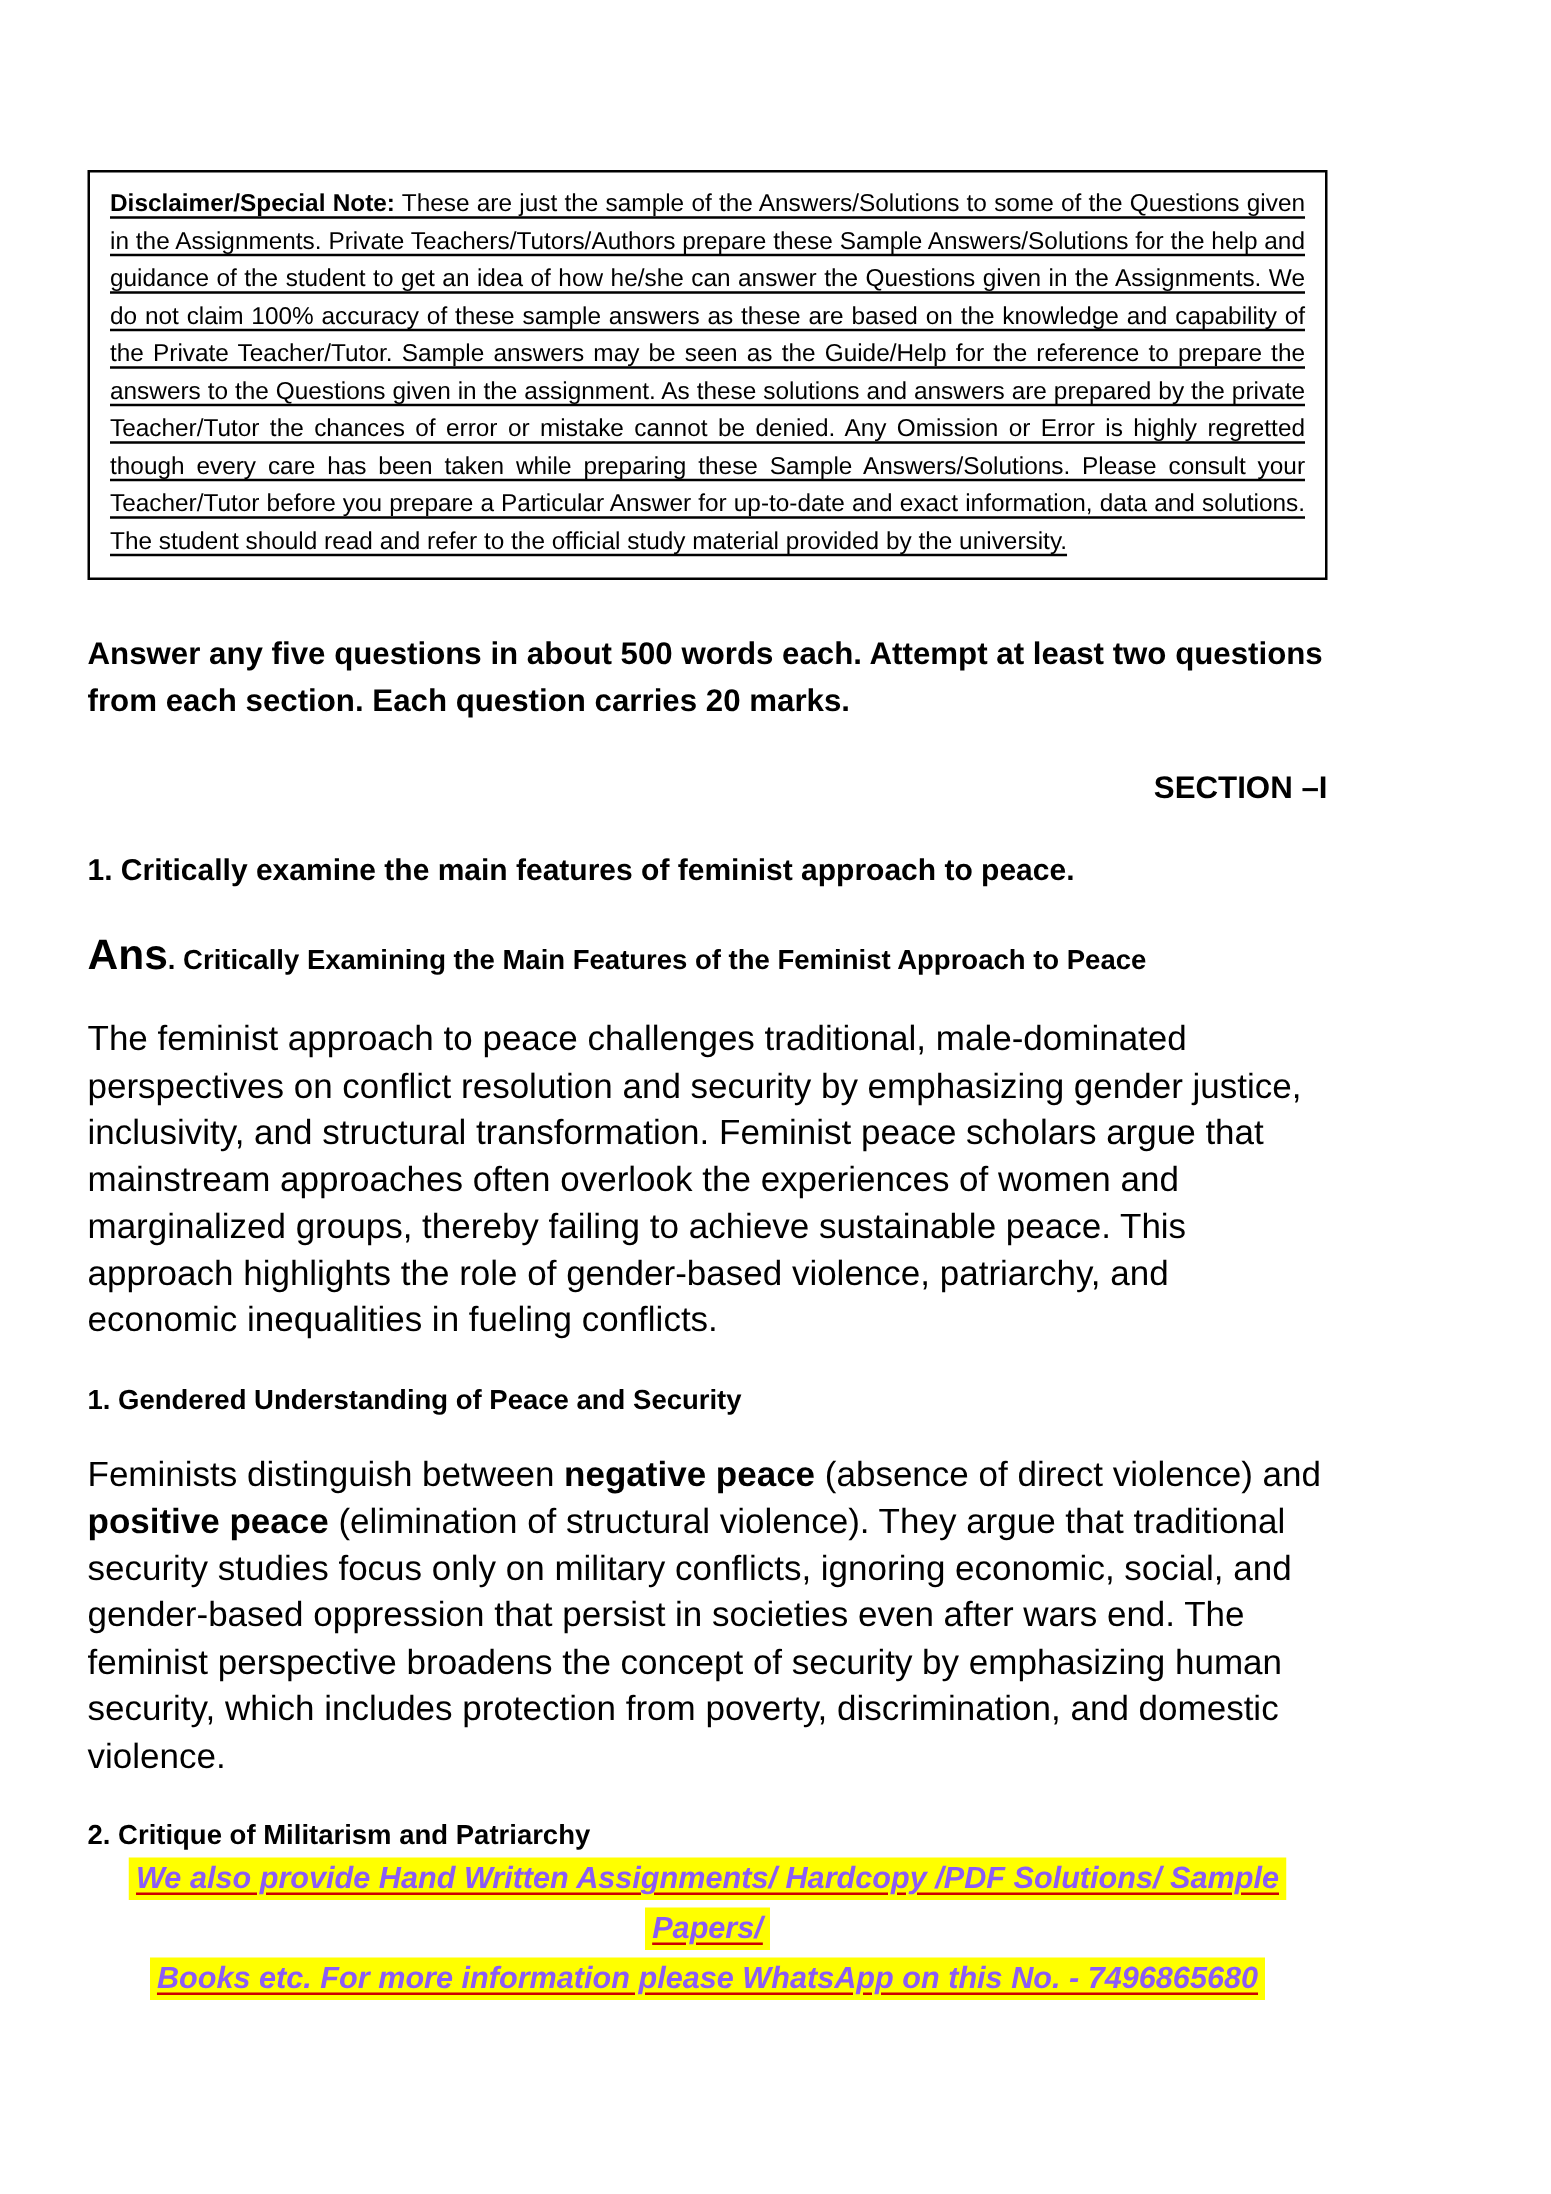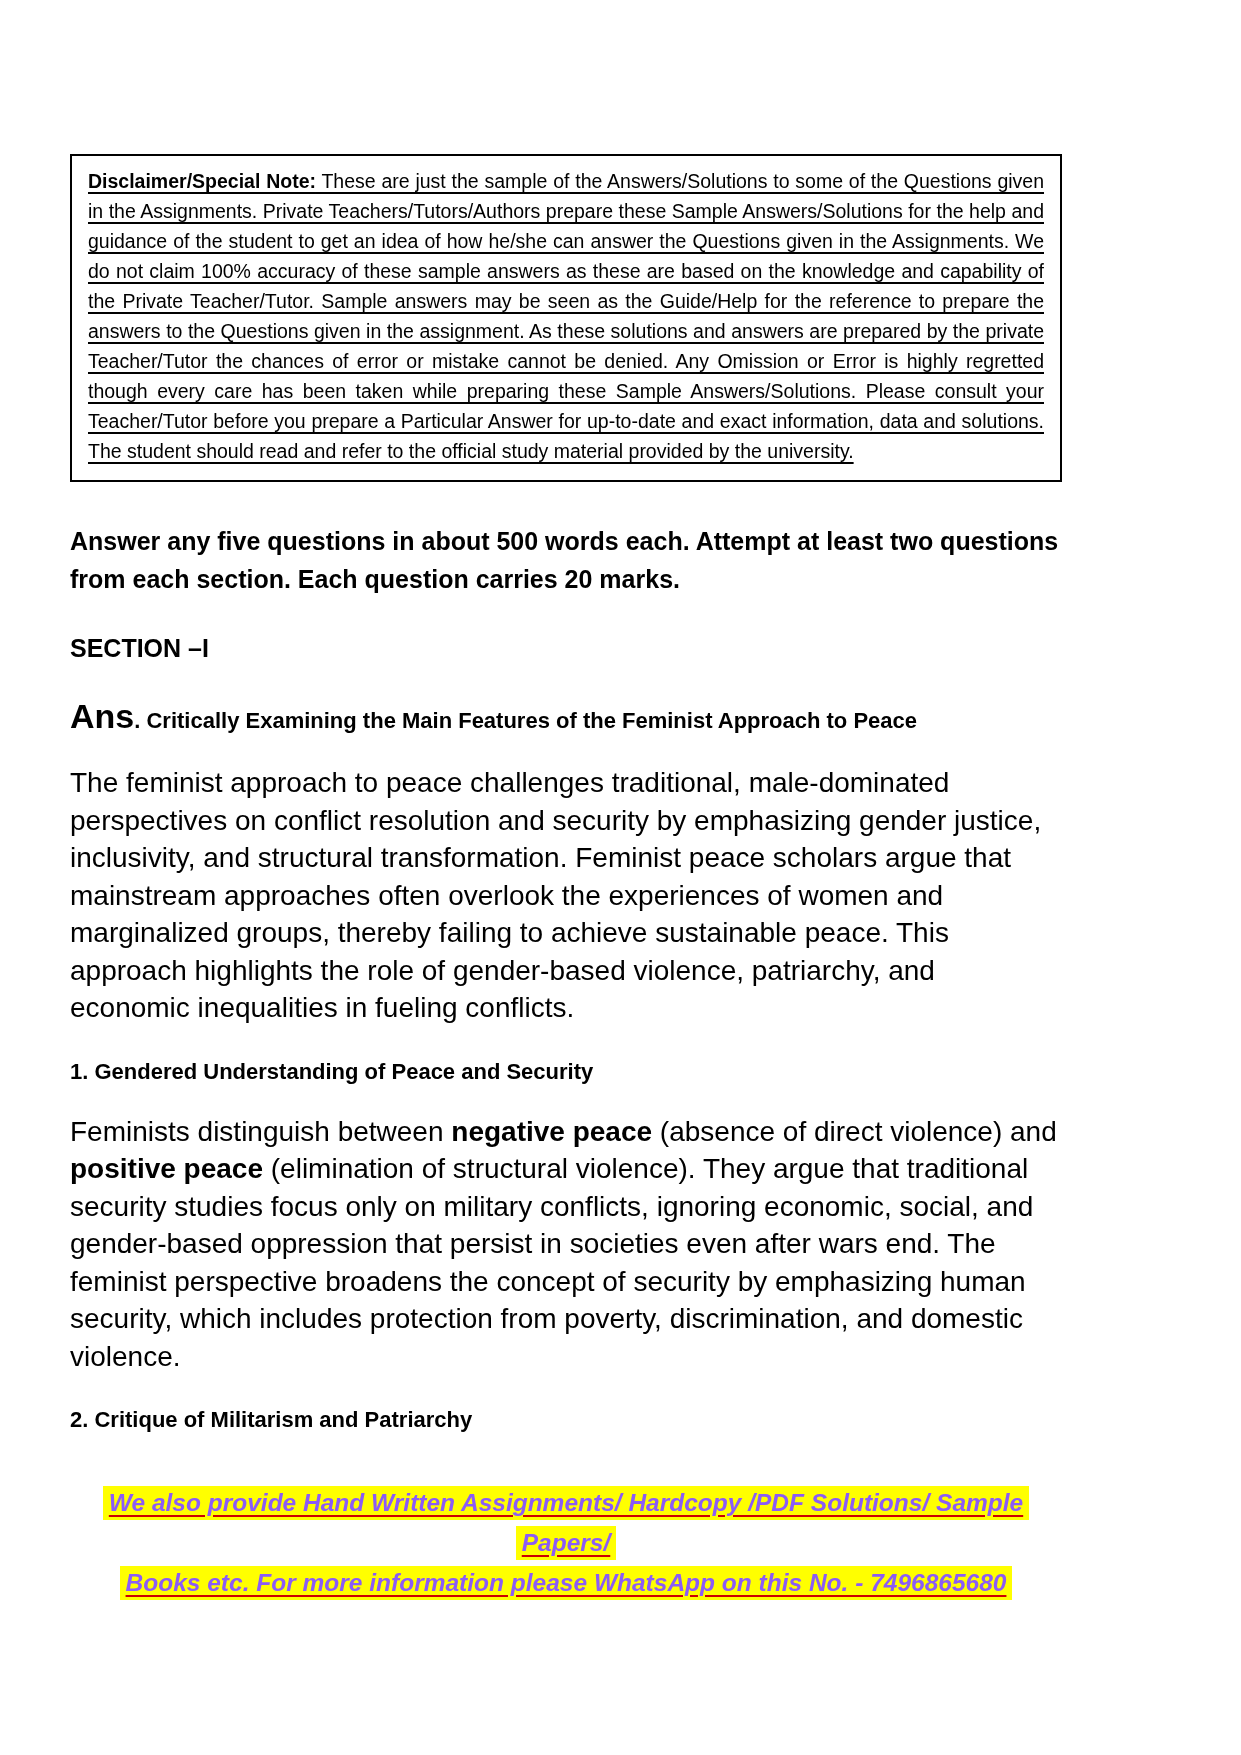--- a/index.html
+++ b/index.html
@@ -6,21 +6,21 @@
   body {
     width: 1241px; height: 1755px;
     background: #ffffff;
     color: #000000;
     font-family: "Liberation Sans", sans-serif;
     position: relative;
     overflow: hidden;
   }
   .content {
     position: absolute;
-    left: 70px; top: 154px;
+    left: 70px; top: 136px;
     width: 992px;
   }
   
   .disclaimer-box {
     border: 2px solid #000000;
     padding: 10px 16px 14px 16px;
     box-sizing: border-box;
   }
   .disclaimer-text {
     margin: 0;
@@ -40,21 +40,21 @@
     font-weight: bold;
     line-height: 38px;
     text-align: left;
   }
 
   
   .section-heading {
     margin: 36px 0 0 0;
     font-size: 25px;
     font-weight: bold;
-    text-align: left;
+    text-align: right;
   }
 
   
   .question-title {
     margin: 38px 0 0 0;
     font-size: 24px;
     font-weight: bold;
     text-align: left;
   }
 
@@ -113,20 +113,21 @@
 <div class="content">
 
   <div class="disclaimer-box">
     <p class="disclaimer-text"><b>Disclaimer/Special Note:</b><span> These are just the sample of the Answers/Solutions to some of the Questions given in the Assignments. Private Teachers/Tutors/Authors prepare these Sample Answers/Solutions for the help and guidance of the student to get an idea of how he/she can answer the Questions given in the Assignments. We do not claim 100% accuracy of these sample answers as these are based on the knowledge and capability of the Private Teacher/Tutor. Sample answers may be seen as the Guide/Help for the reference to prepare the answers to the Questions given in the assignment. As these solutions and answers are prepared by the private Teacher/Tutor the chances of error or mistake cannot be denied. Any Omission or Error is highly regretted though every care has been taken while preparing these Sample Answers/Solutions. Please consult your Teacher/Tutor before you prepare a Particular Answer for up-to-date and exact information, data and solutions. The student should read and refer to the official study material provided by the university.</span></p>
   </div>
 
   <p class="instructions">Answer any five questions in about 500 words each. Attempt at least two questions from each section. Each question carries 20 marks.</p>
 
   <h2 class="section-heading">SECTION –I</h2>
 
+  <h3 class="question-title">1. Critically examine the main features of feminist approach to peace.</h3>
 
   <h4 class="answer-heading"><span class="ans-label">Ans</span><span class="ans-rest">. Critically Examining the Main Features of the Feminist Approach to Peace</span></h4>
 
   <p class="body-paragraph">The feminist approach to peace challenges traditional, male-dominated perspectives on conflict resolution and security by emphasizing gender justice, inclusivity, and structural transformation. Feminist peace scholars argue that mainstream approaches often overlook the experiences of women and marginalized groups, thereby failing to achieve sustainable peace. This approach highlights the role of gender-based violence, patriarchy, and economic inequalities in fueling conflicts.</p>
 
   <h4 class="subsection-heading">1. Gendered Understanding of Peace and Security</h4>
 
   <p class="body-paragraph"><span>Feminists distinguish between </span><strong>negative peace</strong><span> (absence of direct violence) and </span><strong>positive peace</strong><span> (elimination of structural violence). They argue that traditional security studies focus only on military conflicts, ignoring economic, social, and gender-based oppression that persist in societies even after wars end. The feminist perspective broadens the concept of security by emphasizing human security, which includes protection from poverty, discrimination, and domestic violence.</span></p>
 
   <h4 class="subsection-heading">2. Critique of Militarism and Patriarchy</h4>

